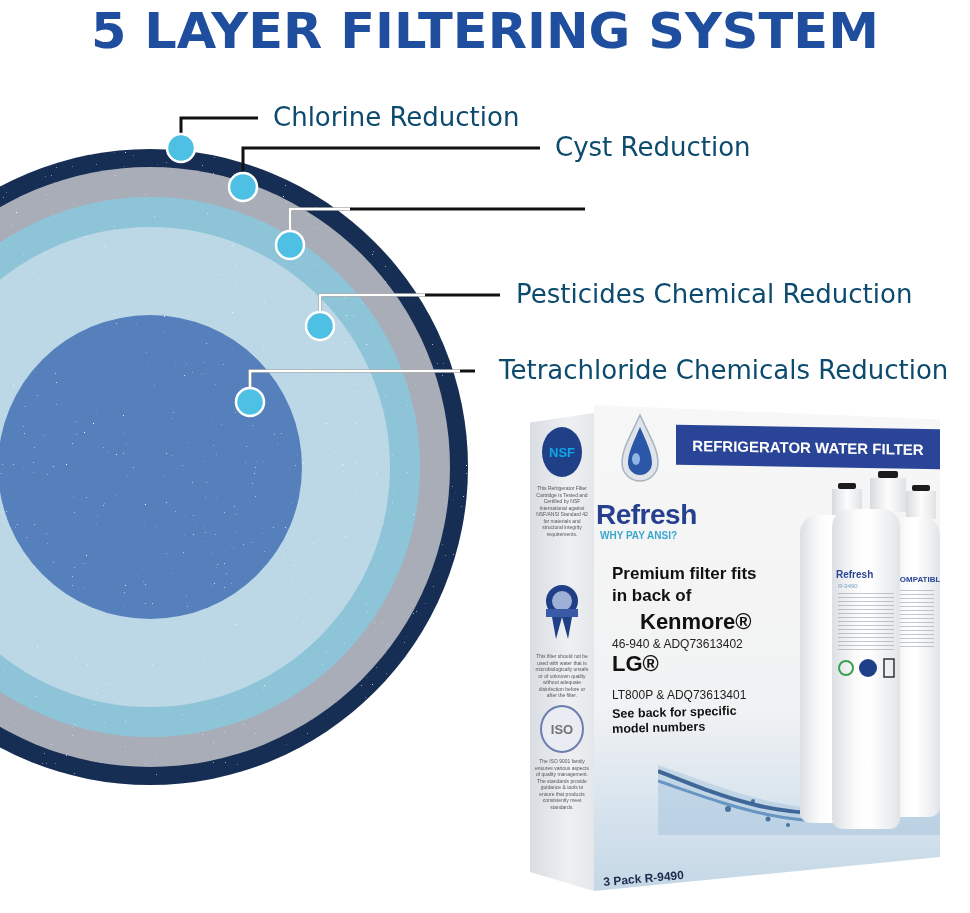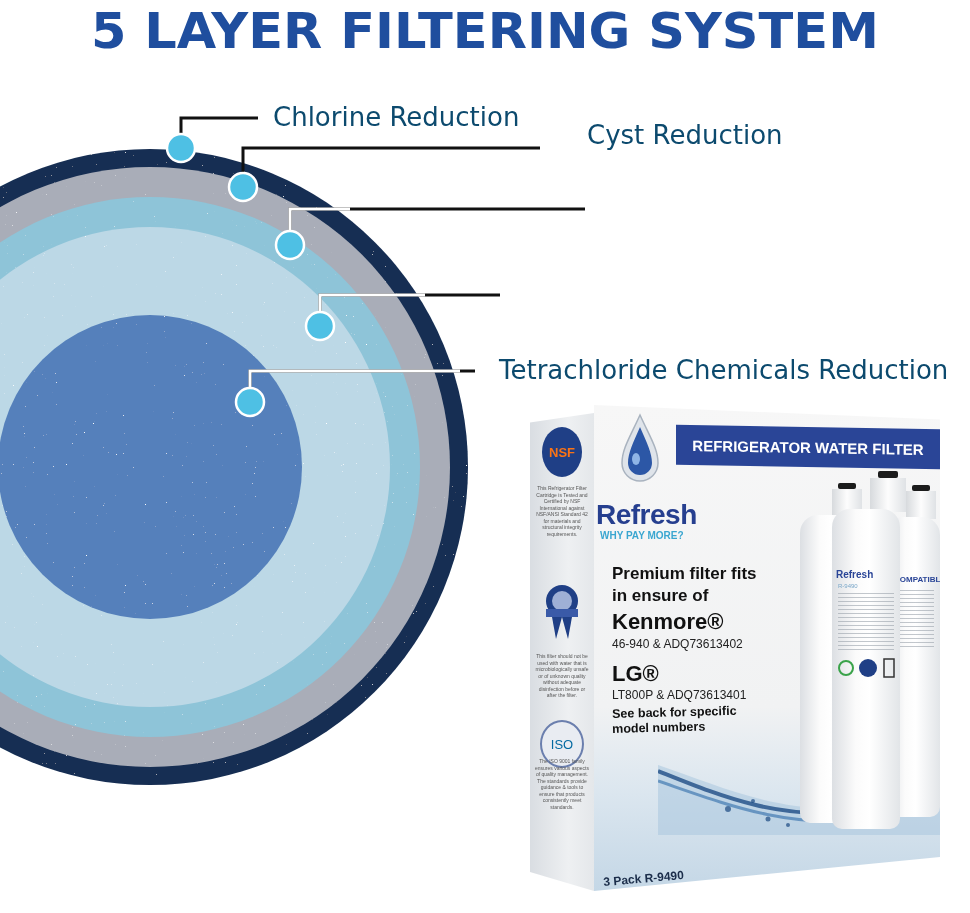--- a/index.html
+++ b/index.html
@@ -23,31 +23,31 @@
 
   
   .box { position: absolute; left: 530px; top: 405px; width: 410px; height: 495px; }
   .box-side {
     position: absolute; left: 0; top: 8px; width: 64px; height: 478px;
     background: linear-gradient(90deg, #d9dde2 0%, #eef0f2 60%, #e4e7ea 100%);
     clip-path: polygon(0 2%, 100% 0, 100% 100%, 0 96%);
   }
   .nsf-badge {
     position: absolute; left: 12px; top: 14px; width: 40px; height: 50px; border-radius: 50%;
-    background: #1f3f86; color: #f97316; font-weight: bold; font-size: 13px;
+    background: #1f3f86; color: #0ea5e9; font-weight: bold; font-size: 13px;
     display: flex; align-items: center; justify-content: center;
     font-family: "Liberation Sans", sans-serif;
   }
   .side-text { position: absolute; left: 4px; width: 56px; font-size: 5px; color: #555; text-align: center; line-height: 1.3; }
   .quality-seal {
     position: absolute; left: 14px; top: 168px; width: 36px; height: 60px;
   }
   .iso-badge {
-    position: absolute; left: 10px; top: 307px; width: 44px; height: 48px; border-radius: 50%;
-    border: 2px solid #6b7fae; color: #0369a1; font-weight: normal; font-size: 13px;
+    position: absolute; left: 10px; top: 292px; width: 44px; height: 48px; border-radius: 50%;
+    border: 2px solid #6b7fae; color: #737373; font-weight: bold; font-size: 13px;
     display: flex; align-items: center; justify-content: center; background: #e9ecf2;
   }
   .box-front {
     position: absolute; left: 64px; top: 0; width: 346px; height: 486px;
     background: linear-gradient(180deg, #f7f7f7 0%, #f1f2f3 62%, #dbe6ef 80%, #c4d7e6 100%);
     clip-path: polygon(0 0, 100% 3%, 100% 93%, 0 100%);
   }
   .title-banner {
     position: absolute; left: 82px; top: 22px; width: 264px; height: 40px;
     background: #2a4597; color: #fff; font-weight: bold; font-size: 15px;
@@ -122,21 +122,22 @@
     <g fill="#4ec0e4" stroke="#ffffff" stroke-width="2.5">
       <circle cx="181" cy="148" r="14"></circle>
       <circle cx="243" cy="187" r="14"></circle>
       <circle cx="290" cy="245" r="14"></circle>
       <circle cx="320" cy="326" r="14"></circle>
       <circle cx="250" cy="402" r="14"></circle>
     </g>
   </svg>
 
   <div class="layer-label" style="left:273px; top:104px;">Chlorine Reduction</div>
-  <div class="layer-label" style="left:555px; top:122px;margin-left:32px;">Cyst Reduction</div>
+  <div class="layer-label" style="left:555px; top:134px;">Cyst Reduction</div>
+  <div class="layer-label" style="left:516px; top:281px;">Pesticides Chemical Reduction</div>
   <div class="layer-label" style="left:487px; top:357px;margin-left:12px;">Tetrachloride Chemicals Reduction</div>
 </div>
 
 <div class="box">
   <div class="box-side">
     <div class="nsf-badge">NSF</div>
     <div class="side-text" style="top:72px;">This Refrigerator Filter Cartridge is Tested and Certified by NSF International against NSF/ANSI Standard 42 for materials and structural integrity requirements.</div>
     <svg class="quality-seal" viewBox="0 0 36 60">
       <circle cx="18" cy="20" r="16" fill="#1f3f86"></circle>
       <circle cx="18" cy="20" r="10" fill="#9fb0d6"></circle>
@@ -150,27 +151,27 @@
   </div>
 
   <div class="box-front">
     <svg class="drop-logo" viewBox="0 0 40 72">
       <path d="M20 2 C 30 24, 38 36, 38 50 A 18 18 0 0 1 2 50 C 2 36, 10 24, 20 2 Z" fill="#dfe4ea" stroke="#a9b3bf" stroke-width="1.5"></path>
       <path d="M20 14 C 27 30, 32 40, 32 50 A 12 12 0 0 1 8 50 C 8 40, 13 30, 20 14 Z" fill="#2c57a6"></path>
       <ellipse cx="16" cy="46" rx="4" ry="6" fill="#8fb5e6"></ellipse>
     </svg>
     <div class="title-banner">REFRIGERATOR WATER FILTER</div>
     <div class="brand">Refresh</div>
-    <div class="tagline">WHY PAY MORE?</div>
+    <div class="tagline">WHY PAY ANSI?</div>
 
     <div class="fits-line" style="top:160px;">Premium filter fits</div>
-    <div class="fits-line" style="top:182px;">in ensure of</div>
-    <div class="brand-big" style="top:206px;">Kenmore®</div>
+    <div class="fits-line" style="top:182px;">in back of</div>
+    <div class="brand-big" style="top:206px;margin-left:28px;">Kenmore®</div>
     <div class="model-line" style="top:233px;">46-940 &amp; ADQ73613402</div>
-    <div class="brand-big" style="top:258px;text-align:right;">LG®</div>
+    <div class="brand-big" style="top:248px;text-align:right;">LG®</div>
     <div class="model-line" style="top:284px;">LT800P &amp; ADQ73613401</div>
     <div class="see-back" style="top:302px;">See back for specific</div>
     <div class="see-back" style="top:317px;">model numbers</div>
 
     <svg class="splash" viewBox="0 0 346 90" preserveAspectRatio="none">
       <path d="M0 20 C 60 40, 120 70, 200 62 C 250 58, 300 40, 346 30 L 346 90 L 0 90 Z" fill="#a9c6de" opacity="0.55"></path>
       <path d="M0 26 C 60 50, 120 76, 200 66 C 250 60, 300 44, 346 36" stroke="#1e4c86" stroke-width="4" fill="none" opacity="0.8"></path>
       <path d="M0 36 C 70 60, 130 84, 210 74" stroke="#2d6aa8" stroke-width="3" fill="none" opacity="0.6"></path>
       <g fill="#1b4a82" opacity="0.7">
         <circle cx="70" cy="64" r="3"></circle>

